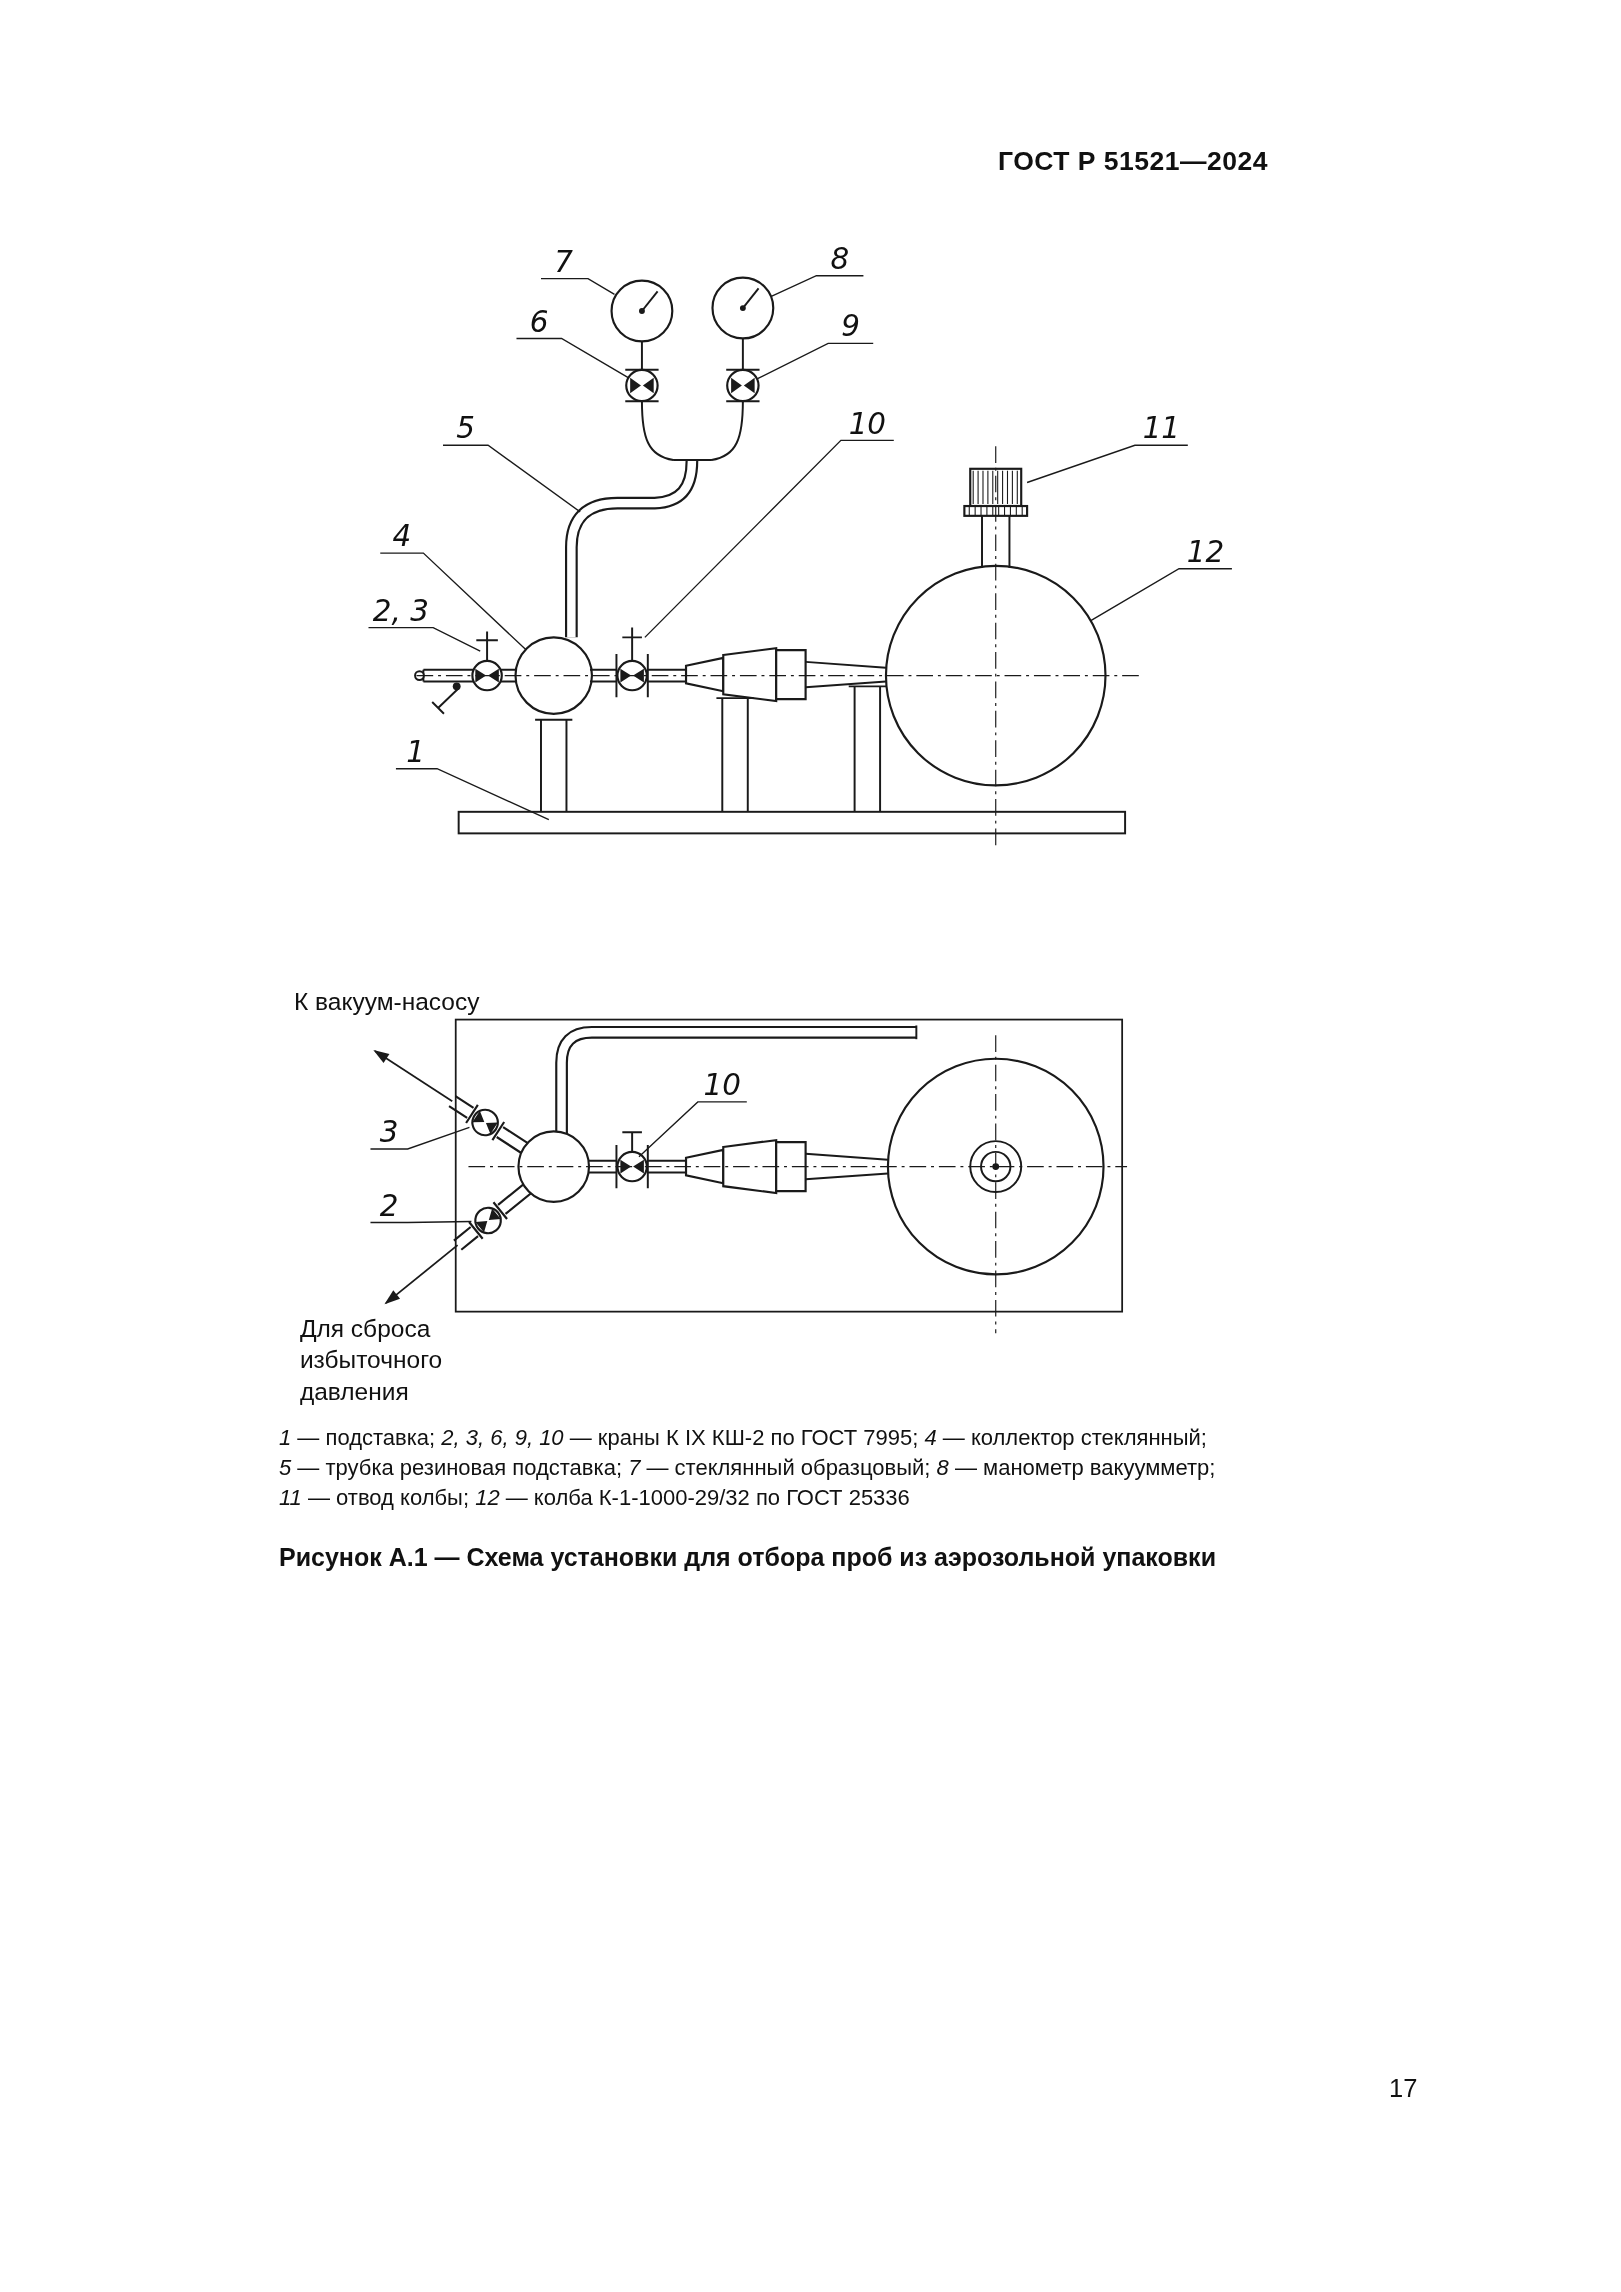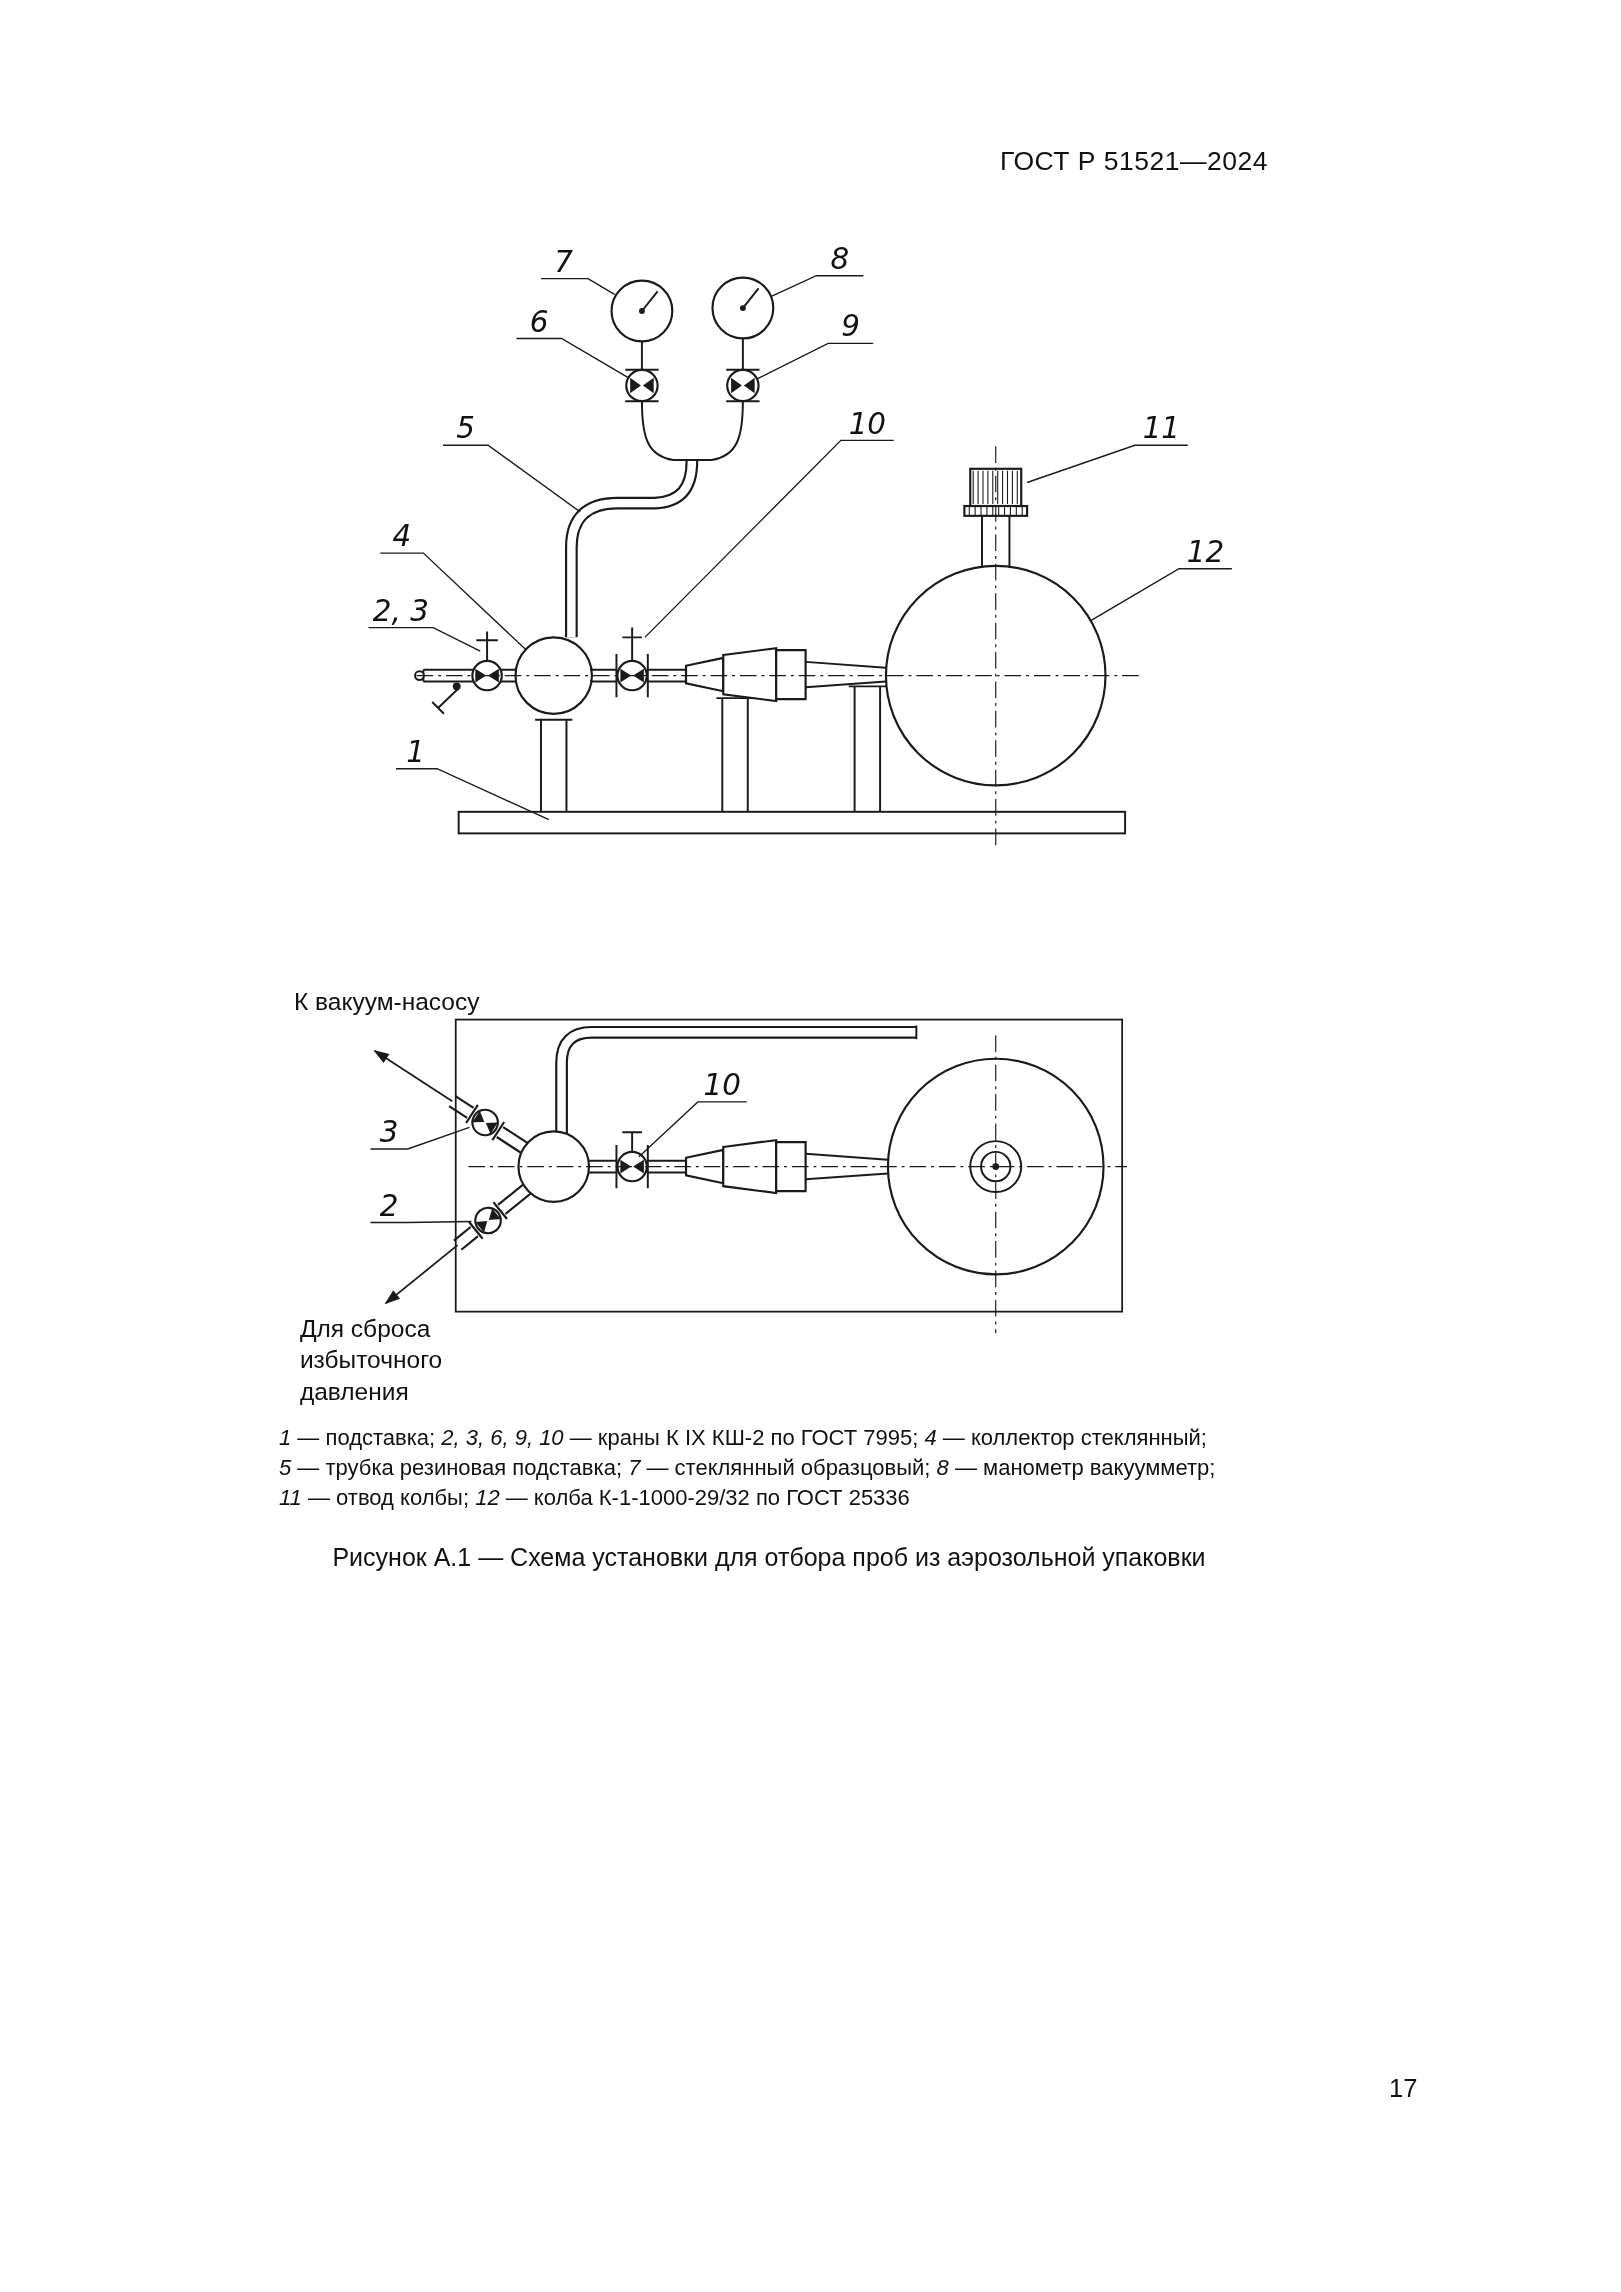--- a/index.html
+++ b/index.html
@@ -1,22 +1,22 @@
 <!DOCTYPE html>
 <html><head>
 <meta charset="utf-8">
 <style>
   html,body{margin:0;padding:0;background:#e8e8e8;}
   .page{position:relative;width:1621px;height:2293px;background:#ffffff;margin:0 auto;
         font-family:"Liberation Sans","DejaVu Sans",sans-serif;color:#111;overflow:hidden;}
-  .hdr{position:absolute;top:146px;right:353px;font-size:26.5px;font-weight:normal;letter-spacing:0.5px;}
+  .hdr{position:absolute;top:146px;right:353px;font-size:26.5px;font-weight:bold;letter-spacing:0.5px;}
   .pageno{position:absolute;top:2055px;left:1389px;font-size:25.5px;margin-top:19px;}
   .legend{position:absolute;left:279px;top:1423px;width:980px;
           font-size:22px;line-height:30px;}
-  .caption{position:absolute;left:279px;top:1543px;width:980px;text-align:center;font-size:25px;}
+  .caption{position:absolute;left:279px;top:1543px;width:980px;font-size:25px;font-weight:bold;}
   .it{font-style:italic;}
   svg{position:absolute;left:0;top:0;}
   .ln{stroke:#1a1a1a;stroke-width:2.2;fill:none;}
   .l2{stroke:#1a1a1a;stroke-width:2;fill:none;}
   .wln{fill:#fff;stroke:#1a1a1a;stroke-width:2.2;}
   .wpoly{fill:#fff;stroke:#1a1a1a;stroke-width:2.2;stroke-linejoin:miter;}
   .blk{fill:#1a1a1a;stroke:none;}
   .cl{stroke:#1a1a1a;stroke-width:1.2;fill:none;stroke-dasharray:17 5 3 5;}
   .ldr{stroke:#1a1a1a;stroke-width:1.4;fill:none;}
   .hz{stroke:#1a1a1a;stroke-width:1.1;fill:none;}

